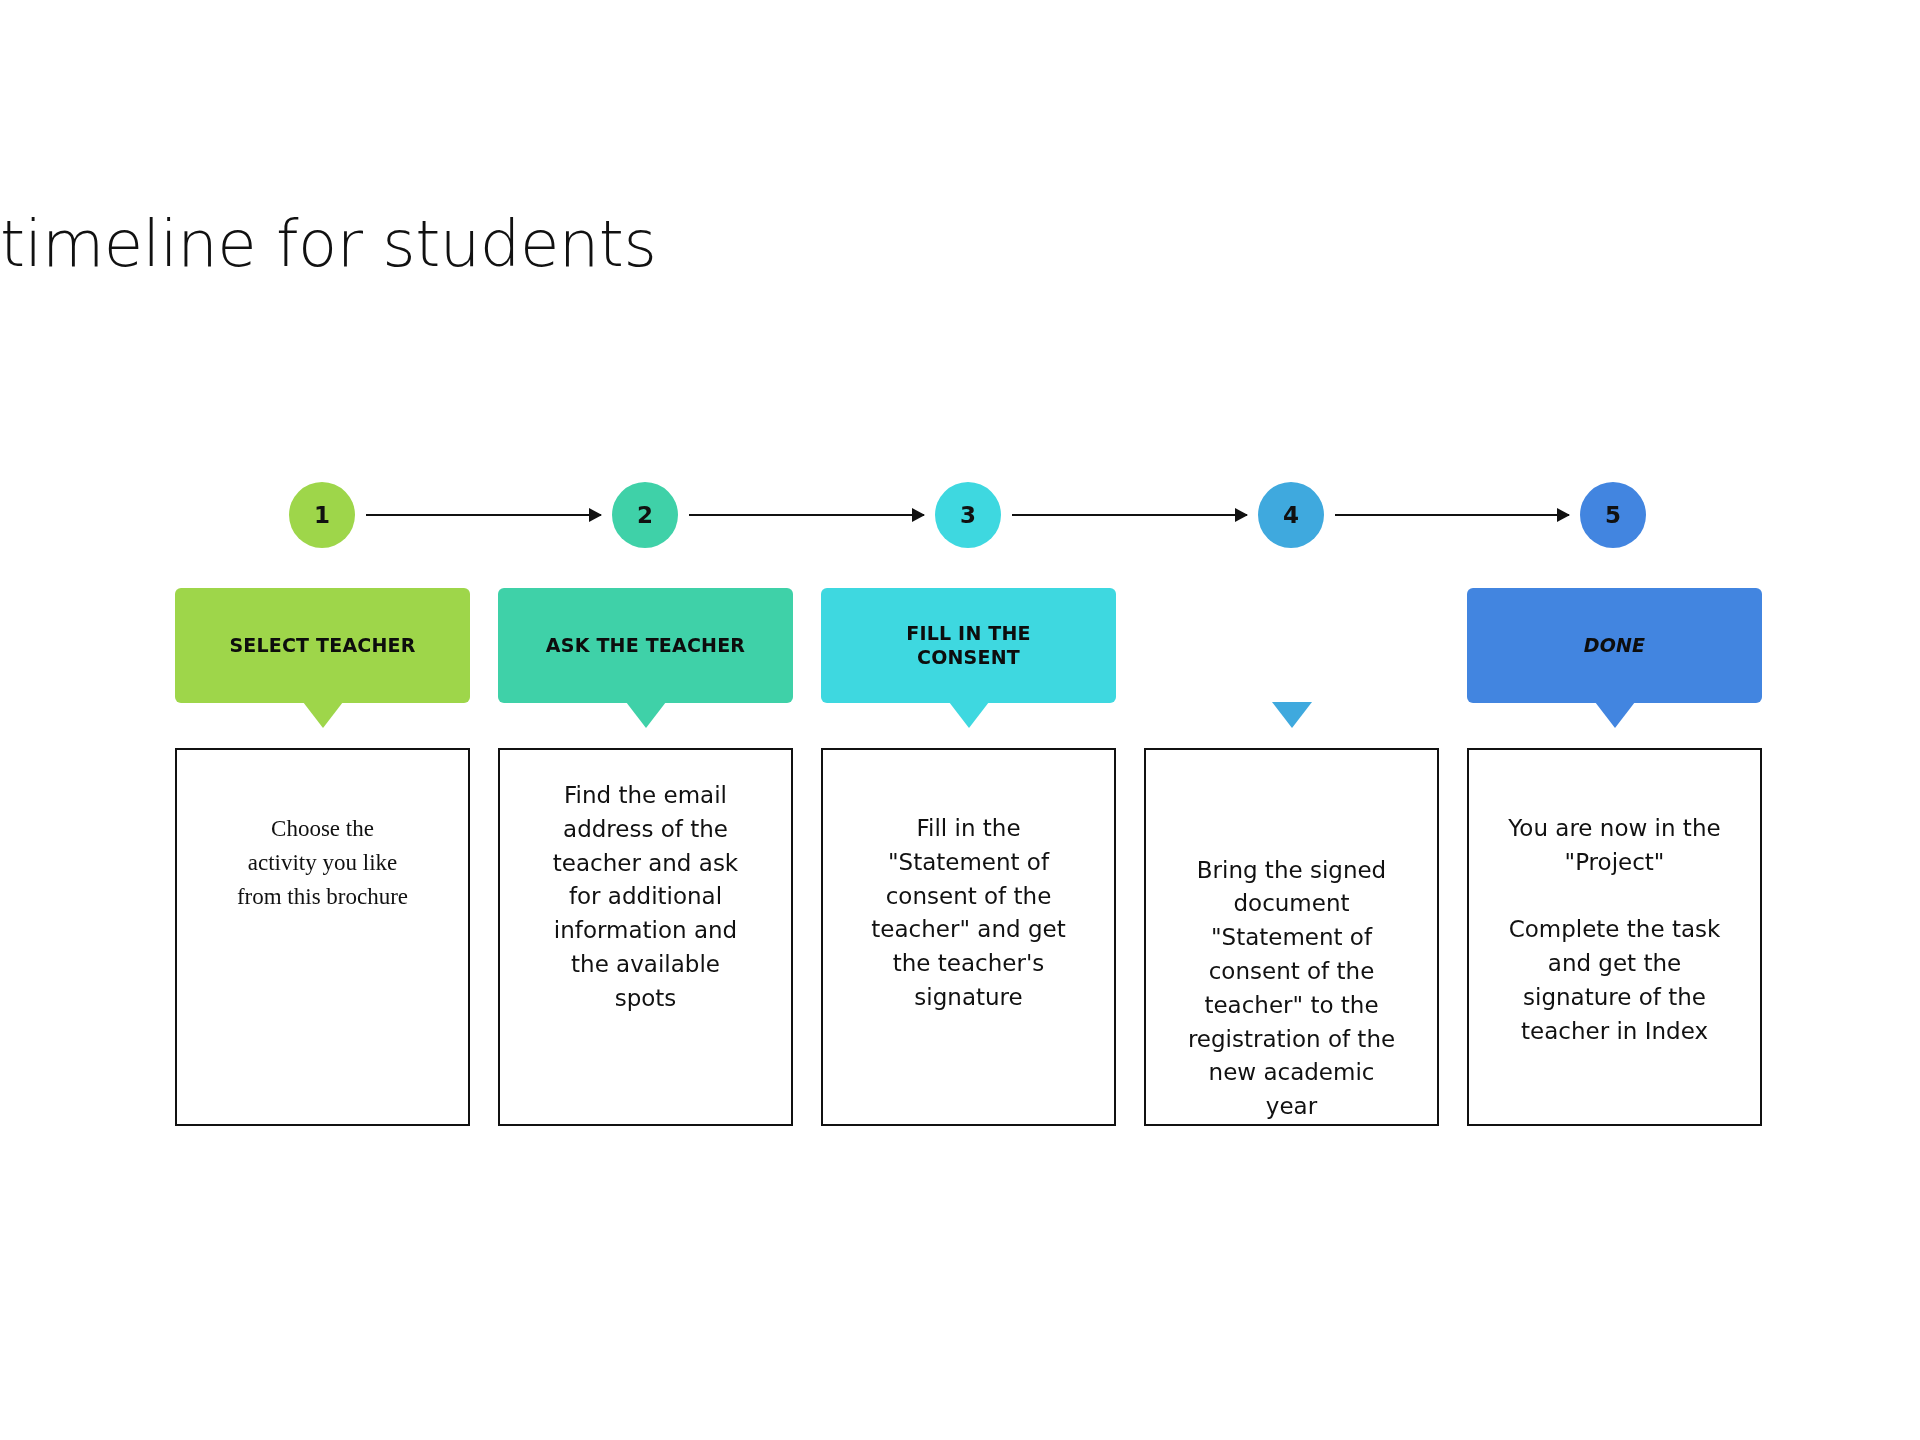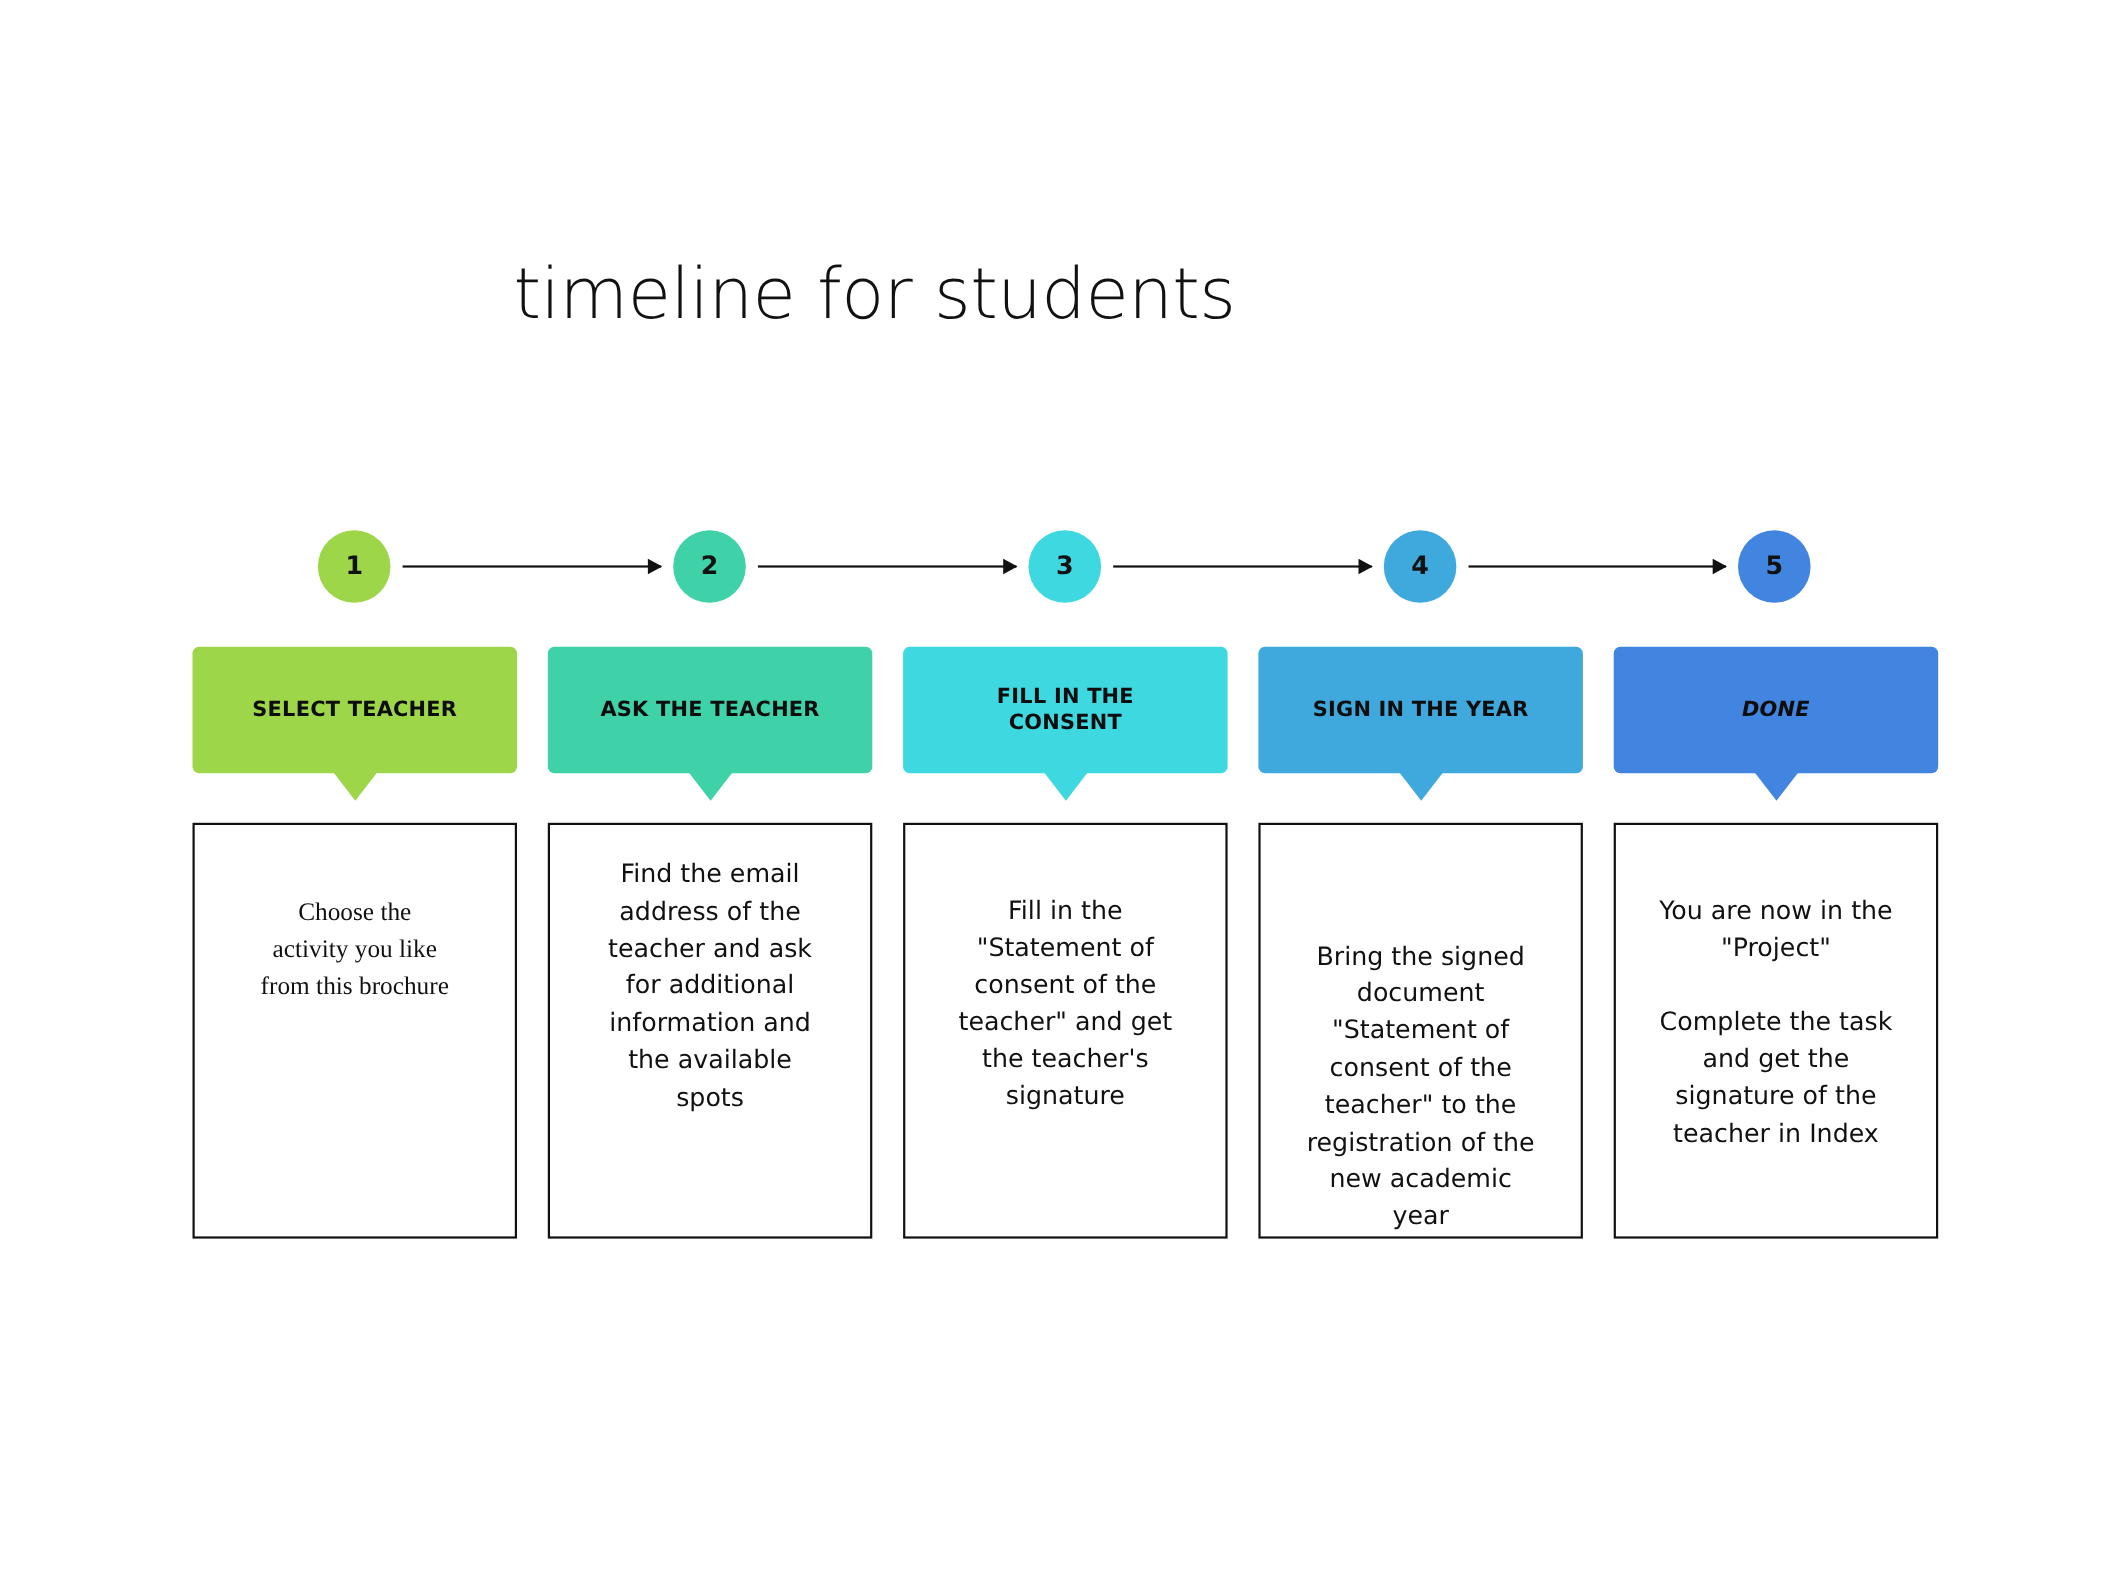--- a/index.html
+++ b/index.html
@@ -17,28 +17,26 @@
     height: 1440px;
     background: #ffffff;
   }
 
   
   #title {
     position: absolute;
     left: 0;
     top: 212px;
     width: 1590px;
-    text-align: center;
     font-size: 64px;
     font-weight: 300;
     color: #111111;
     letter-spacing: -0.5px;
     line-height: 1.0;
     white-space: nowrap;
-    margin-top: 24px;
   }
 
   
   #timeline-row {
     position: absolute;
     left: 175px;
     top: 482px;
     width: 1490px;
     height: 66px;
   }
@@ -196,23 +194,20 @@
         <div class="banner-tail" style="color: rgb(63, 209, 168);"></div>
       </div>
       <div class="banner-wrap" style="left: 821px;">
         <div class="banner" style="background: rgb(62, 216, 224); color: rgb(62, 216, 224);">
           <div class="banner-label" style="white-space: pre-line;">FILL IN THE
 CONSENT</div>
         </div>
         <div class="banner-tail" style="color: rgb(62, 216, 224);"></div>
       </div>
       <div class="banner-wrap" style="left: 1144px;">
-        <div class="banner" style="background: rgb(63, 169, 222); color: rgb(63, 169, 222);">
-          <div class="banner-label" style="white-space: pre-line;">SIGN IN THE YEAR</div>
-        </div>
         <div class="banner-tail" style="color: rgb(63, 169, 222);"></div>
       </div>
       <div class="banner-wrap" style="left: 1467px; font-style: italic;">
         <div class="banner" style="background: rgb(66, 133, 224); color: rgb(66, 133, 224);">
           <div class="banner-label" style="white-space: pre-line;">DONE</div>
         </div>
         <div class="banner-tail" style="color: rgb(66, 133, 224);"></div>
       </div>
     </div>
 

